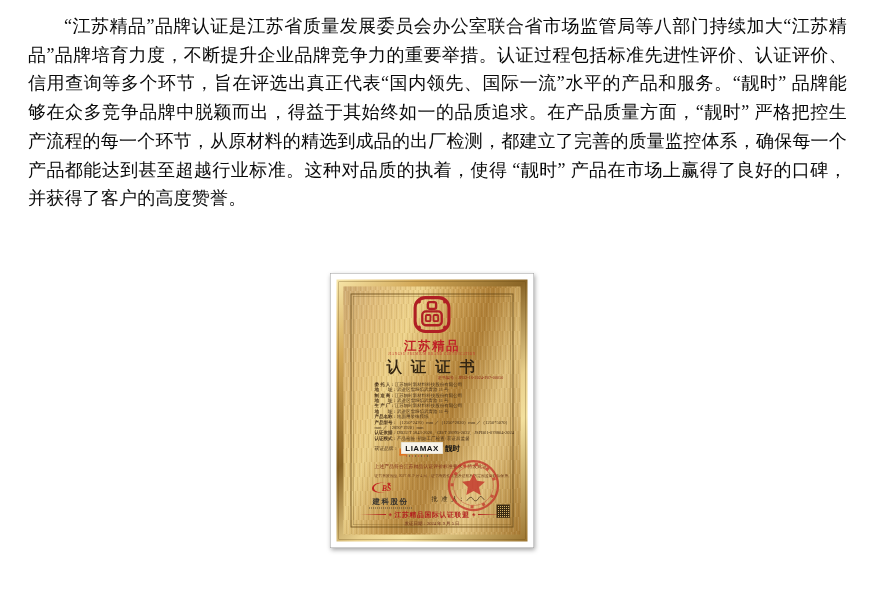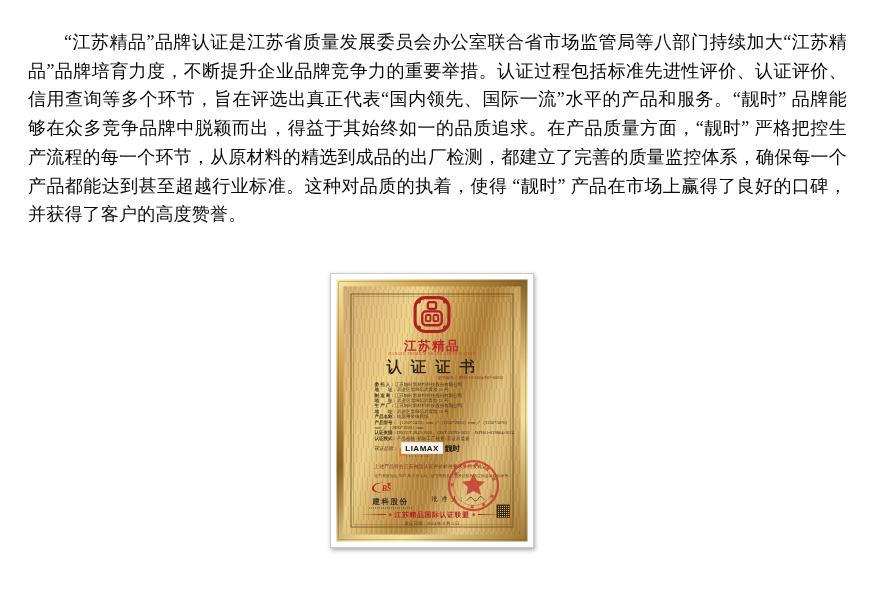--- a/index.html
+++ b/index.html
@@ -1,21 +1,21 @@
 <!DOCTYPE html>
 <html><head>
 <meta charset="utf-8">
 <style>
   * { margin:0; padding:0; box-sizing:border-box; }
   html,body { width:870px; height:609px; background:#ffffff; overflow:hidden;
               font-family:"Liberation Serif","DejaVu Serif",serif; }
 
   
   .doc-paragraph {
-    position:absolute; left:28px; top:28px; width:819px;
+    position:absolute; left:28px; top:12px; width:819px;
     font-size:18px; line-height:28.7px; color:#0a0a0a;
     text-align:justify; text-indent:2em; letter-spacing:.2px;
   }
 
   
   .cert { position:absolute; left:330px; top:273px; width:200px; height:275px; }
   .cert-scale { position:relative; width:408px; height:550px;
                 transform:scale(.5); transform-origin:0 0; }
 
   .frame { position:absolute; inset:0;

